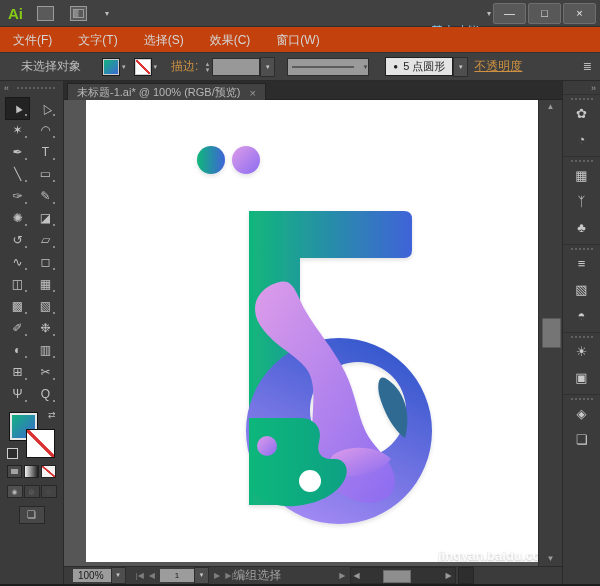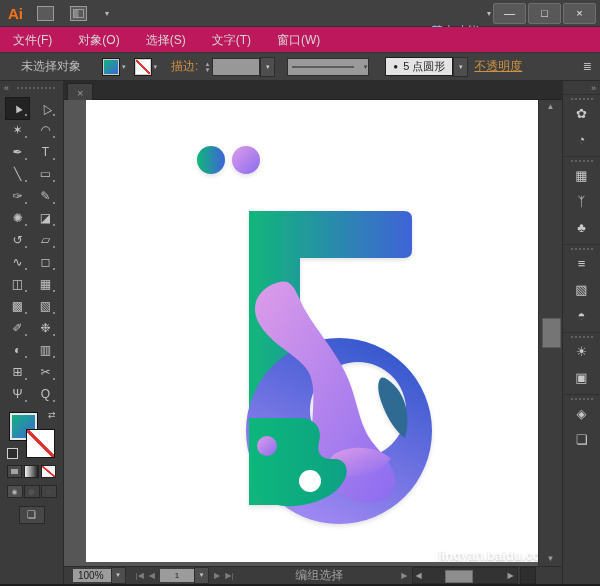--- a/index.html
+++ b/index.html
@@ -1,32 +1,32 @@
 <!DOCTYPE html>
 <html><head>
 <meta charset="utf-8">
 <style>
   html,body{margin:0;padding:0;background:#1e1e1e;}
   #app{position:relative;width:600px;height:586px;overflow:hidden;background:#262626;
        font-family:"Liberation Sans","DejaVu Sans",sans-serif;-webkit-font-smoothing:antialiased;user-select:none;}
   .bar{position:absolute;left:0;width:600px;box-sizing:border-box;}
   
   #titlebar{top:0;height:27px;background:#414141;border-bottom:1px solid #2e2e2e;display:flex;align-items:center;}
-  .ai-logo{color:#f97316;font-weight:bold;font-size:15px;margin:0 14px 0 8px;}
+  .ai-logo{color:#84cc16;font-weight:bold;font-size:15px;margin:0 14px 0 8px;}
   .tb-icon{width:15px;height:13px;border:1px solid #9a9a9a;background:#5a5a5a;margin-right:16px;position:relative;}
   .tb-icon.grid::after{content:"";position:absolute;inset:2px;border:1px solid #9a9a9a;background:
      linear-gradient(#888 0 0) left/50% 100% no-repeat;}
   .tb-caret{color:#bdbdbd;font-size:8px;margin-left:2px;}
   .tb-right{margin-left:auto;display:flex;align-items:center;height:100%;}
   .workspace{color:#7dd3fc;font-size:12px;margin-right:6px;margin-top:36px;}
   .winbtn{width:31px;height:19px;margin-left:2px;background:#585858;border:1px solid #6e6e6e;border-radius:2px;
      color:#efefef;font-size:11px;line-height:18px;text-align:center;}
   .winbtn.close{margin-right:4px;}
   
-  #menubar{top:27px;height:26px;background:#be185d;border-bottom:1px solid #333;display:flex;align-items:center;gap:0;}
+  #menubar{top:27px;height:26px;background:#c2410c;border-bottom:1px solid #333;display:flex;align-items:center;gap:0;}
   .menu-item{color:#d6d6d6;font-size:12px;padding:0 13px;line-height:26px;}
   
   #controlbar{top:53px;height:28px;background:#404040;border-bottom:1px solid #2a2a2a;display:flex;align-items:center;}
   .cb-label{color:#bdbdbd;font-size:12px;margin:0 21px;}
   .chip{width:16px;height:16px;border:1px solid #1c1c1c;box-shadow:inset 0 0 0 1px #cfcfcf;}
   .chip.fill{background:linear-gradient(135deg,#10b77a,#3f63d8);}
   .chip.none{background:linear-gradient(to top right,#fff 44%,#e03434 46%,#e03434 54%,#fff 56%);}
   .mini-caret{color:#b5b5b5;font-size:7px;margin:0 8px 0 2px;}
   .cb-orange{color:#ce9140;font-size:12px;margin:12px 6px;}
   .cb-orange.link{text-decoration:underline;}
@@ -94,21 +94,21 @@
   .vs-up{top:0;} .vs-down{bottom:0;}
   .vs-thumb{position:absolute;left:3px;top:218px;width:17px;height:28px;background:#757575;border:1px solid #5a5a5a;border-radius:1px;}
   
   #statusbar{position:absolute;left:64px;top:566px;width:498px;height:18px;background:#3b3b3b;border-top:1px solid #2b2b2b;
      display:flex;align-items:center;box-sizing:border-box;font-size:10px;}
   .zbox{display:flex;align-items:center;margin-left:9px;}
   .zval{background:#9c9c9c;color:#1b1b1b;height:13px;line-height:13px;padding:0 7px 0 5px;}
   .navcluster{display:flex;align-items:center;margin-left:10px;gap:5px;color:#7d7d7d;font-size:8px;}
   .abox{display:flex;align-items:center;}
   .abox .zval{min-width:26px;text-align:center;padding:0 4px;}
-  .tool-status{color:#a0a0a0;font-size:12px;margin-left:62px;}
+  .tool-status{color:#a0a0a0;font-size:12px;}
   .sb-pop{color:#8a8a8a;font-size:8px;margin-left:58px;}
   .hscroll{display:flex;align-items:center;height:15px;width:104px;background:#333;border:1px solid #2a2a2a;margin-left:4px;}
   .harrow{width:12px;color:#9a9a9a;font-size:8px;text-align:center;}
   .htrack{flex:1;height:13px;position:relative;}
   .hthumb{position:absolute;left:20px;top:1px;width:26px;height:11px;background:#8e8e8e;border:1px solid #6c6c6c;}
   .corner{width:14px;height:15px;background:#2e2e2e;border:1px solid #272727;margin-left:2px;}
   .dock-bottom{position:absolute;left:0;top:584px;width:600px;height:2px;background:#1d1d1d;}
 </style>
 </head>
 <body>
@@ -124,23 +124,23 @@
       <span class="workspace">基本功能</span>
       <span class="tb-caret">▾</span>
       <span class="winbtn">—</span>
       <span class="winbtn">□</span>
       <span class="winbtn close">×</span>
     </div>
   </div>
 
   <div id="menubar" class="bar">
     <span class="menu-item">文件(F)</span>
-    <span class="menu-item">对象(O)</span>
+    <span class="menu-item">文字(T)</span>
     <span class="menu-item">选择(S)</span>
-    <span class="menu-item">文字(T)</span>
+    <span class="menu-item">效果(C)</span>
     <span class="menu-item">窗口(W)</span>
   </div>
 
   <div id="controlbar" class="bar">
     <span class="cb-label">未选择对象</span>
     <span class="chip fill"></span>
     <span class="mini-caret">▾</span>
     <span class="chip none"></span>
     <span class="mini-caret">▾</span>
     <span class="cb-orange">描边:</span>
@@ -158,20 +158,21 @@
       <span class="dot">●</span>
       <span>5 点圆形</span>
     </span>
     <span class="dropbtn">▾</span>
     <span class="cb-orange link">不透明度</span>
     <span class="panelmenu-icon">≣</span>
   </div>
 
   <div id="tabbar">
     <div class="doc-tab">
+      <span>未标题-1.ai* @ 100% (RGB/预览)</span>
       <span class="tab-close">×</span>
     </div>
   </div>
 
   <div id="leftdock">
     <div class="dock-head">
       <span class="collapse">«</span>
       <span class="dragdots"></span>
     </div>
     <div class="tools">

